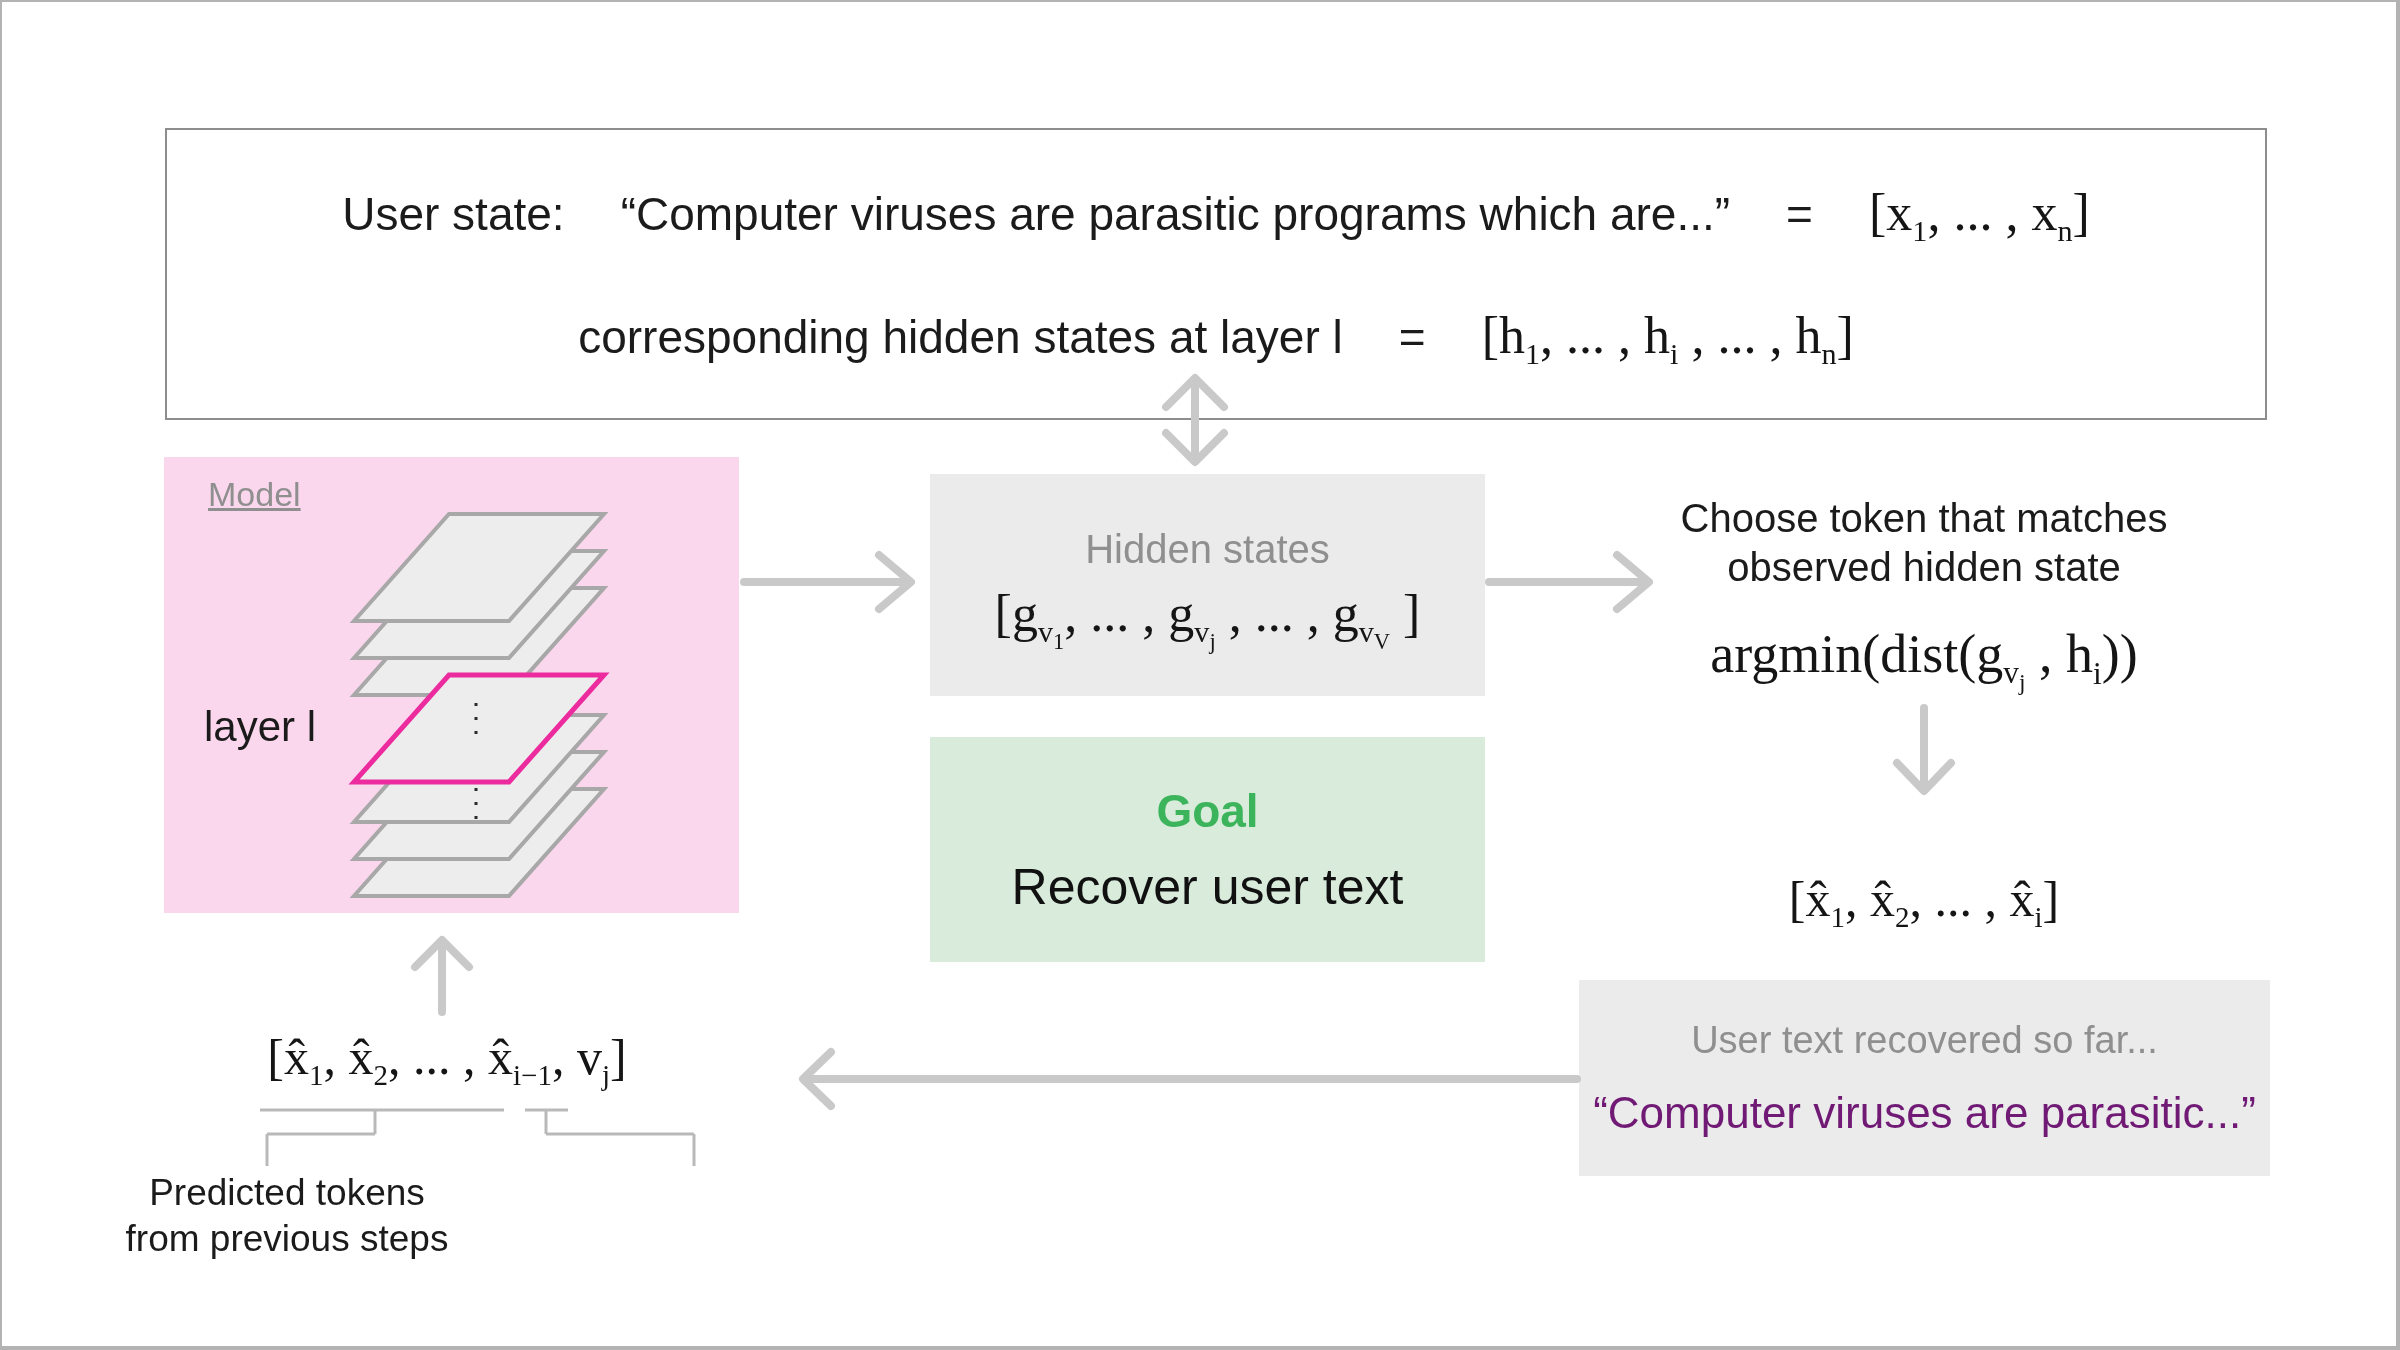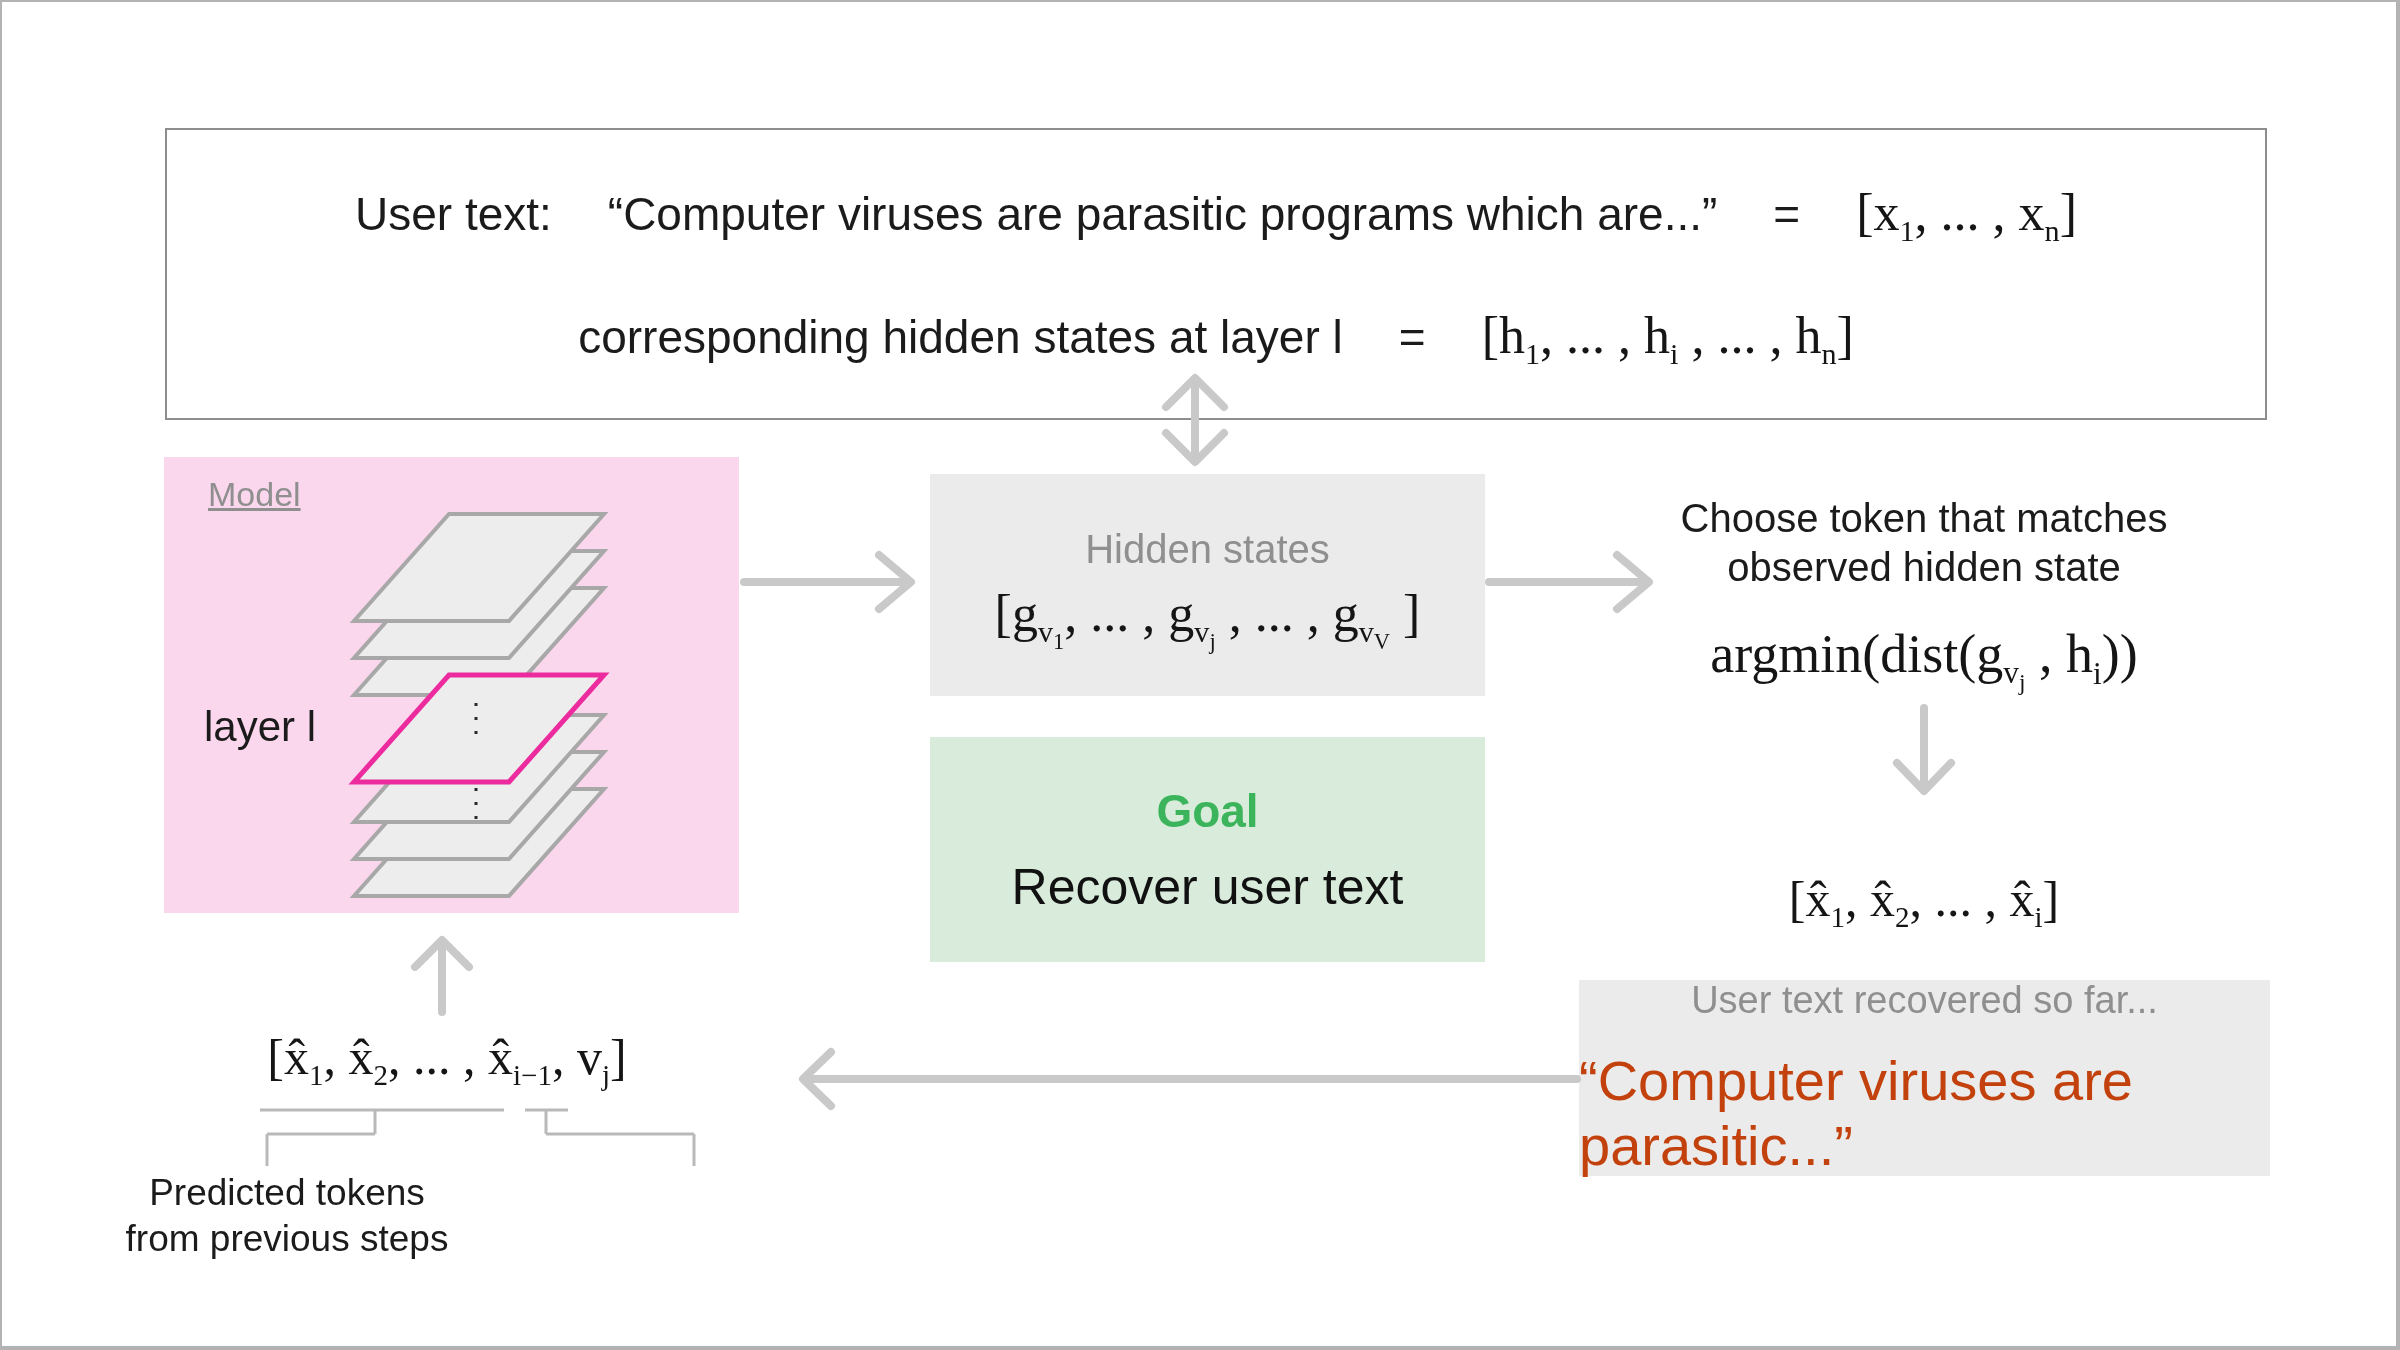--- a/index.html
+++ b/index.html
@@ -37,40 +37,40 @@
   #goal-title { font-size:46px; font-weight:bold; color:#3cb45c; }
   #goal-text { font-size:50px; color:#111; }
 
   #choose-block { left:1612px; top:492px; width:620px; text-align:center; font-size:40px; line-height:1.22; color:#1b1b1b; }
   #choose-math { margin-top:30px; font-size:54px; }
 
   #tokens-math { left:1612px; top:868px; width:620px; text-align:center; font-size:50px; }
 
   #recovered-box { left:1577px; top:978px; width:691px; height:196px; gap:26px; }
   #recovered-box .panel-title { font-size:38px; color:#8f8f8f; }
-  #recovered-box .panel-text { font-size:56px; color:#c2410c; }
+  #recovered-box .panel-text { font-size:44px; color:#701a75; }
 
   #next-math { left:145px; top:1026px; width:600px; text-align:center; font-size:50px; }
 
   .leader-label { text-align:center; font-size:37px; line-height:1.24; color:#1b1b1b; }
   #predicted-label { left:60px;  top:1168px; width:450px; }
   #iterate-label  { left:455px; top:1168px; width:470px; }
 
   #overlay { left:0; top:0; pointer-events:none; }
   .arrow { stroke:#c9c9c9; stroke-width:8; fill:none; stroke-linecap:round; stroke-linejoin:round; }
   .leader { stroke:#b9b9b9; stroke-width:3; fill:none; }
 </style>
 </head>
 <body>
 
 <div class="canvas">
 
   <div class="abs" id="user-text-box">
     <div class="eq-row">
-      <span>User text:</span>
+      <span>User state:</span>
       <span>“Computer viruses are parasitic programs which are...”</span>
       <span>=</span>
       <span class="math">[x<sub>1</sub>, ... , x<sub>n</sub>]</span>
     </div>
     <div class="eq-row">
       <span>corresponding hidden states at layer l</span>
       <span>=</span>
       <span class="math">[h<sub>1</sub>, ... , h<sub>i</sub> , ... , h<sub>n</sub>]</span>
     </div>
   </div>

